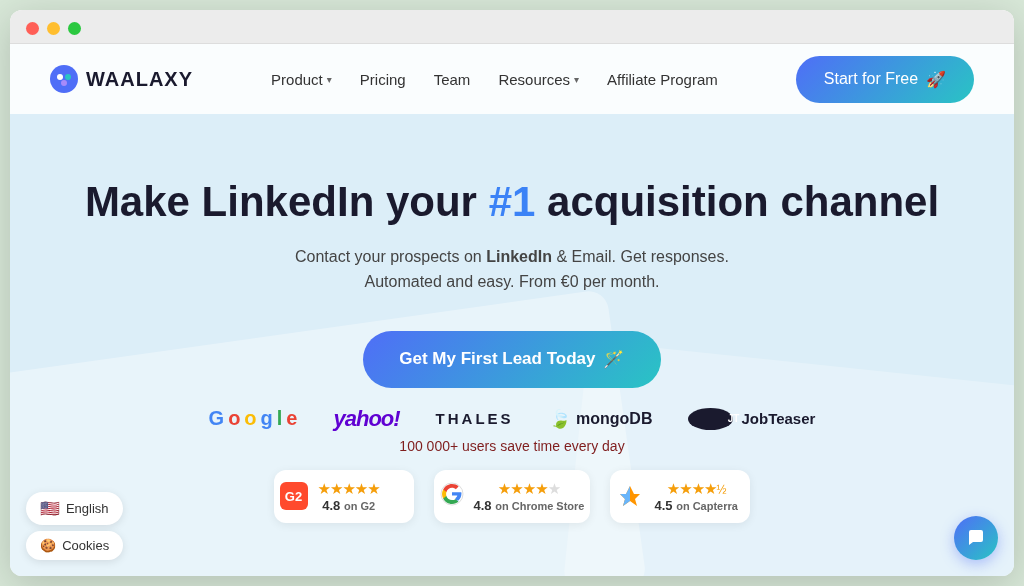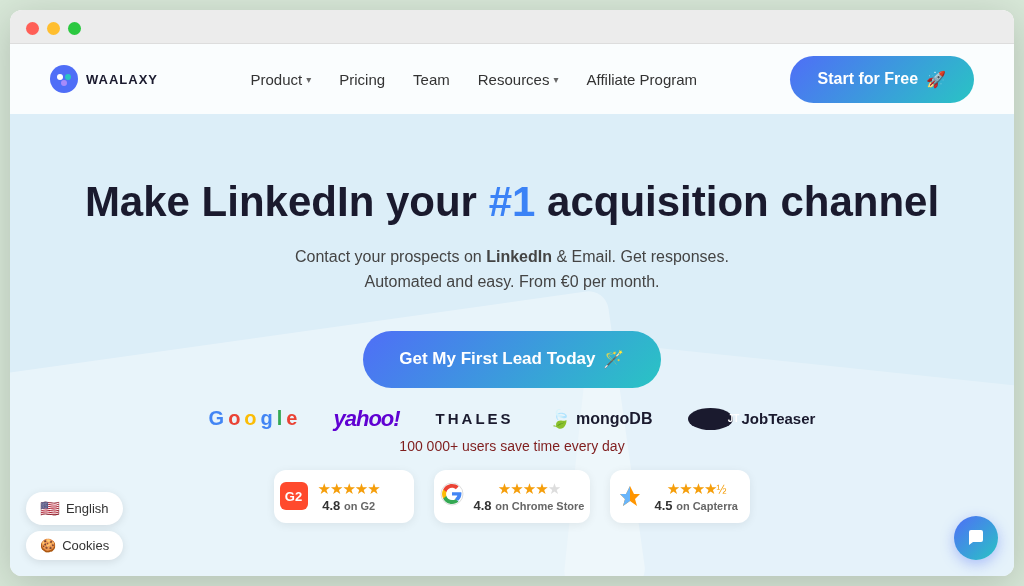--- a/index.html
+++ b/index.html
@@ -52,21 +52,21 @@
       padding: 0 40px;
       height: 70px;
       position: relative;
       z-index: 10;
     }
     .logo {
       display: flex;
       align-items: center;
       gap: 8px;
       font-weight: 700;
-      font-size: 13px;
+      font-size: 20px;
       color: #1a1a2e;
       letter-spacing: 1px;
     }
     .logo-icon {
       width: 28px;
       height: 28px;
     }
     .nav-links {
       display: flex;
       align-items: center;
@@ -85,21 +85,21 @@
       font-size: 10px;
       color: #666;
     }
     .cta-btn {
       background: linear-gradient(135deg, #4f6ef7, #29c4c4);
       color: #fff;
       border: none;
       padding: 14px 28px;
       border-radius: 30px;
       font-size: 16px;
-      font-weight: 700;
+      font-weight: 400;
       cursor: pointer;
       display: flex;
       align-items: center;
       gap: 8px;
       white-space: nowrap;
     }
     
     .hero {
       flex: 1;
       display: flex;

